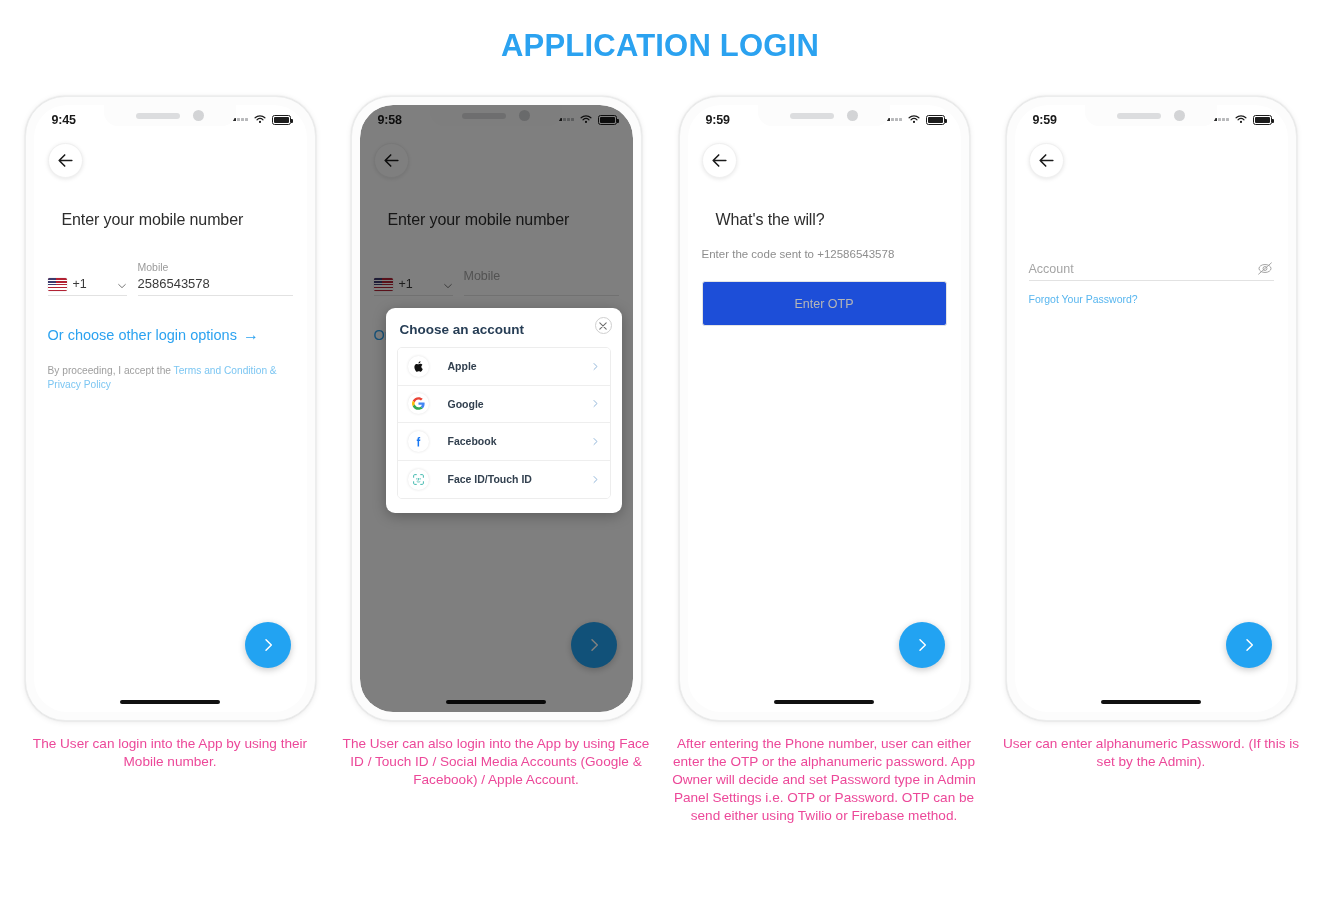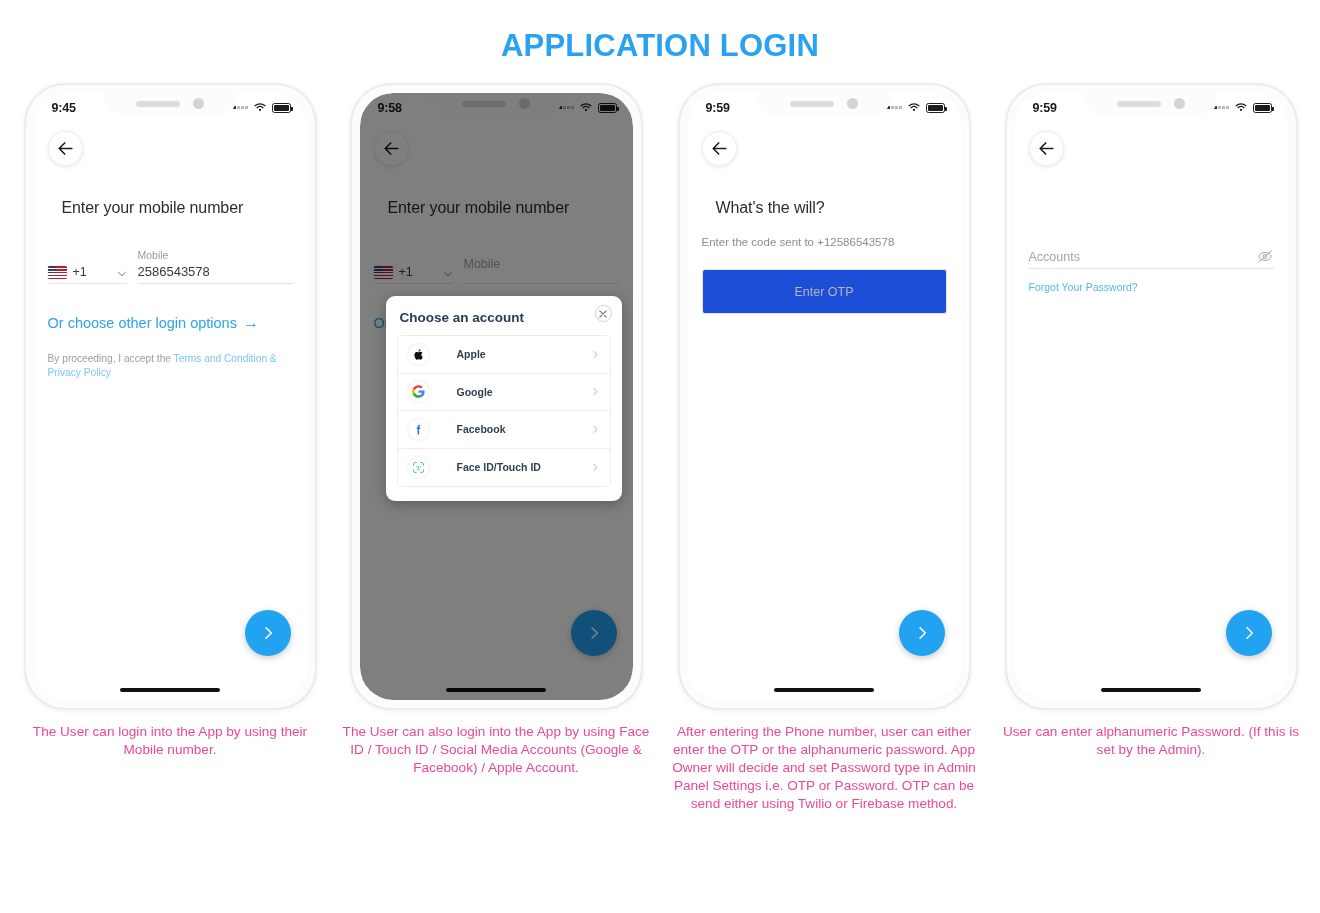--- a/index.html
+++ b/index.html
@@ -23,21 +23,21 @@
   .col { position: absolute; top: 84px; width: 330px; }
   .col-0 { left: 5px; }
   .col-1 { left: 331px; }
   .col-2 { left: 659px; }
   .col-3 { left: 986px; }
 
   
   .phone {
     position: relative;
     width: 291px; height: 625px;
-    margin: 0 auto;
+    margin: 12px auto;
     background: #fcfcfc;
     border-radius: 40px;
     border: 1px solid #eceded;
     box-shadow: 0 0 2px rgba(0,0,0,0.14), 0 1px 6px rgba(0,0,0,0.08);
     padding: 8px;
   }
   .screen {
     position: relative;
     width: 100%; height: 100%;
     background: #ffffff;
@@ -192,21 +192,21 @@
   .modal-title { font-size: 13.5px; font-weight: bold; color: #263d55; padding: 2px 0 10px 3px; }
   .modal-close {
     position: absolute; top: 9px; right: 10px;
     width: 17px; height: 17px; border-radius: 50%;
     border: 1px solid #cfcfcf; background: #fff;
     display: flex; align-items: center; justify-content: center;
   }
   .modal-close svg { width: 8px; height: 8px; }
   .acct-list { border: 1px solid #ededed; border-radius: 5px; overflow: hidden; }
   .acct {
-    display: flex; align-items: center; gap: 28px;
+    display: flex; align-items: center; gap: 19px;
     padding: 8px 10px; height: 37.5px;
     border-bottom: 1px solid #eeeeee;
     background: #fff;
   }
   .acct:last-child { border-bottom: none; }
   .acct-ic {
     width: 21px; height: 21px; border-radius: 50%;
     background: #fff; box-shadow: 0 0 3px rgba(0,0,0,0.12);
     display: flex; align-items: center; justify-content: center; flex: none;
   }
@@ -541,21 +541,21 @@
 
         <div class="content">
           <div class="back-btn">
             <svg viewBox="0 0 24 24">
                 <path d="M20 12H4M11 5l-7 7 7 7" stroke="#1c1c1c" stroke-width="2" fill="none" stroke-linecap="round" stroke-linejoin="round"></path>
               </svg>
           </div>
 
 
           <div class="pwd-row">
-            <span class="pwd-ph">Accounts</span>
+            <span class="pwd-ph">Account</span>
             <svg class="eye-off" viewBox="0 0 24 20">
               <ellipse cx="12" cy="10" rx="8" ry="5.3" stroke="#9b9b9b" stroke-width="1.2" fill="none"></ellipse>
               <circle cx="12" cy="10" r="2.6" stroke="#9b9b9b" stroke-width="1.2" fill="none"></circle>
               <path d="M3.5 17.5L20.5 2.5" stroke="#9b9b9b" stroke-width="1.2" stroke-linecap="round"></path>
             </svg>
           </div>
 
           <div class="forgot">Forgot Your Password?</div>
 
           <div class="fab">

